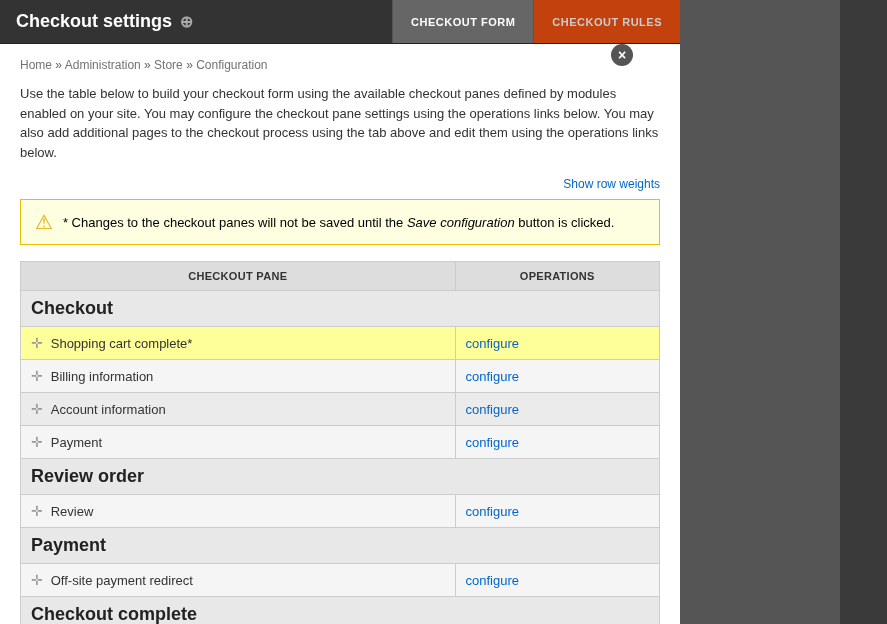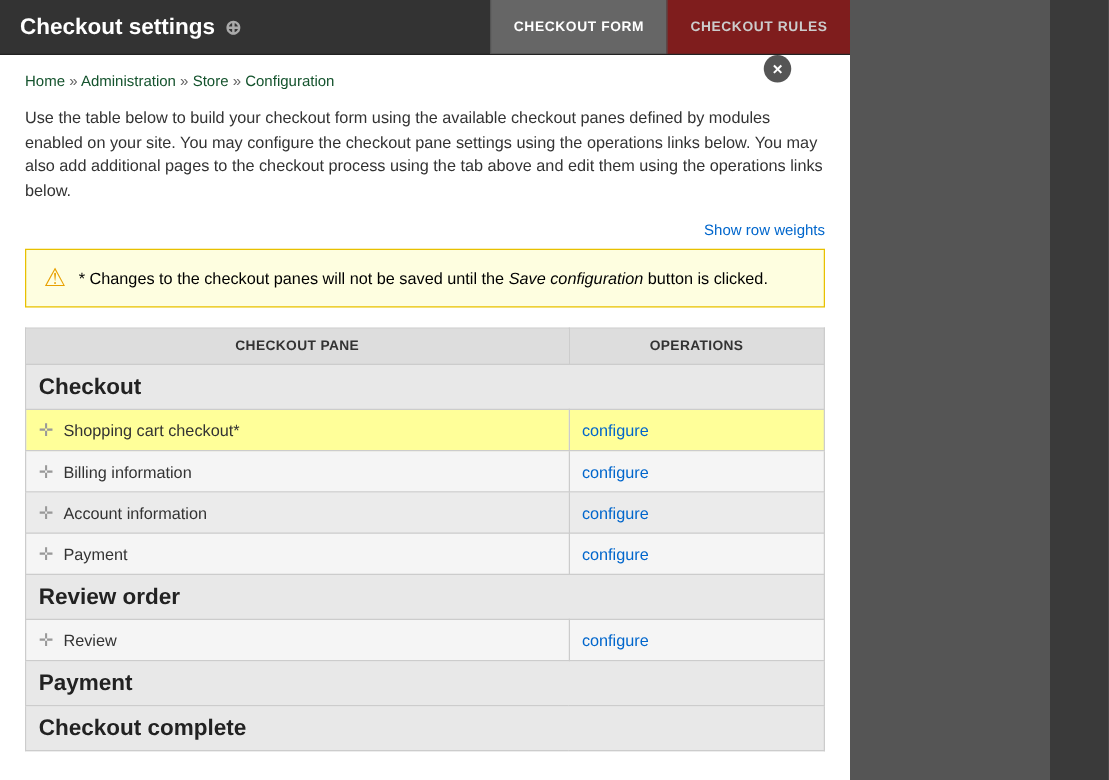--- a/index.html
+++ b/index.html
@@ -57,21 +57,21 @@
     .header-tab {
       padding: 0 18px;
       display: flex;
       align-items: center;
       font-size: 11px;
       font-weight: bold;
       letter-spacing: 0.5px;
       cursor: pointer;
       border-left: 1px solid #555;
       color: #ccc;
-      background: #7f1d1d;
+      background: #c2410c;
       text-transform: uppercase;
     }
 
     .header-tab.active {
       background: #666;
       color: #fff;
     }
 
     
     .close-btn {
@@ -97,21 +97,21 @@
       padding: 14px 20px 20px 20px;
     }
 
     
     .breadcrumb {
       margin-bottom: 12px;
       font-size: 12px;
     }
 
     .breadcrumb a {
-      color: #14532d;
+      color: #737373;
       text-decoration: none;
     }
 
     .breadcrumb span {
       color: #666;
     }
 
     
     .description {
       font-size: 13px;
@@ -287,21 +287,21 @@
         <tr>
           <th class="col-pane">CHECKOUT PANE</th>
           <th class="col-ops">OPERATIONS</th>
         </tr>
       </thead>
       <tbody id="table-body">
       <tr class="section-row">
             <td colspan="2">Checkout</td>
           </tr>
           <tr class="data-row highlight">
-            <td><span class="drag-handle">✛</span><span class="pane-name">Shopping cart checkout*</span></td>
+            <td><span class="drag-handle">✛</span><span class="pane-name">Shopping cart complete*</span></td>
             <td><a href="#" class="configure-link">configure</a></td>
           </tr>
           <tr class="data-row">
             <td><span class="drag-handle">✛</span><span class="pane-name">Billing information</span></td>
             <td><a href="#" class="configure-link">configure</a></td>
           </tr>
           <tr class="data-row">
             <td><span class="drag-handle">✛</span><span class="pane-name">Account information</span></td>
             <td><a href="#" class="configure-link">configure</a></td>
           </tr>
@@ -312,20 +312,24 @@
           <tr class="section-row">
             <td colspan="2">Review order</td>
           </tr>
           <tr class="data-row">
             <td><span class="drag-handle">✛</span><span class="pane-name">Review</span></td>
             <td><a href="#" class="configure-link">configure</a></td>
           </tr>
           <tr class="section-row">
             <td colspan="2">Payment</td>
           </tr>
+          <tr class="data-row">
+            <td><span class="drag-handle">✛</span><span class="pane-name">Off-site payment redirect</span></td>
+            <td><a href="#" class="configure-link">configure</a></td>
+          </tr>
           <tr class="section-row">
             <td colspan="2">Checkout complete</td>
           </tr>
         </tbody>
     </table>
 
   </div>
 </div>
 
 <div class="right-overlay"></div>

